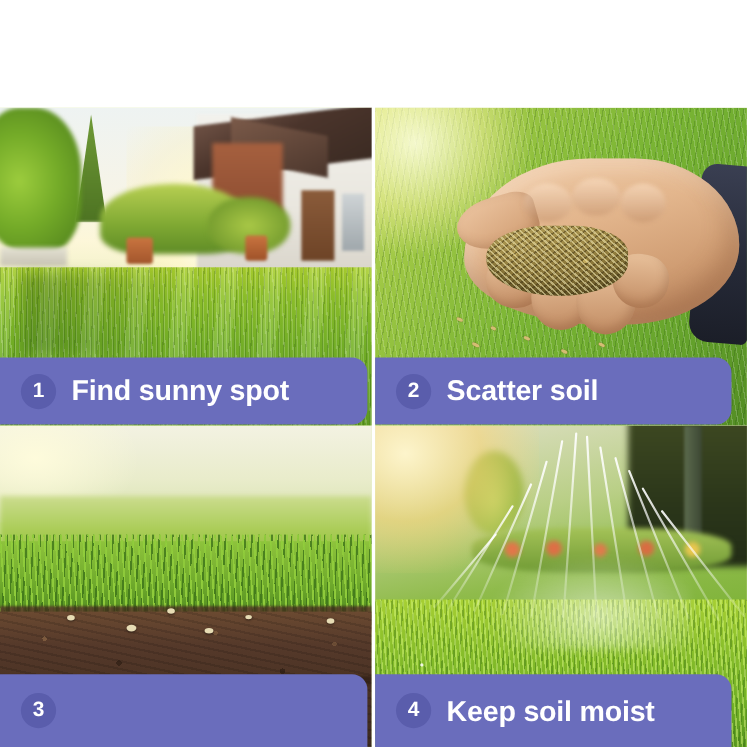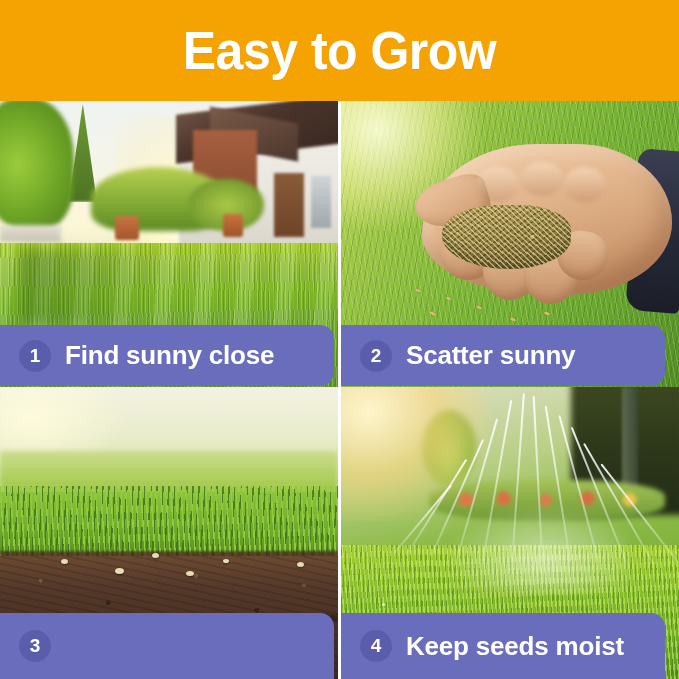--- a/index.html
+++ b/index.html
@@ -219,23 +219,20 @@
   }
 
   
   .seam-v{position:absolute;left:338px;top:98px;width:3px;height:581px;background:#ffffff;z-index:4;}
 </style>
 </head>
 <body>
 
 <div class="page">
 
-  <div class="header">
-    <div class="header-title">Easy to Grow</div>
-  </div>
 
   <div class="grid">
 
     <div class="cell tl">
       <div class="photo">
         <div class="layer sky"></div>
         <div class="layer sunglow"></div>
         <div class="layer house"></div>
         <div class="layer roof"></div>
         <div class="layer roof2"></div>
@@ -339,30 +336,30 @@
         <div class="layer drop" style="left:76%;top:92%;width:3px;height:3px;"></div>
         <div class="layer drop" style="left:12%;top:74%;width:3px;height:3px;"></div>
       </div>
     </div>
   </div>
 
   <div class="seam-v"></div>
 
   <div class="label-bar s1">
     <div class="badge">1</div>
-    <div class="label-text">Find sunny close</div>
+    <div class="label-text">Find sunny spot</div>
   </div>
 
   <div class="label-bar s2">
     <div class="badge">2</div>
-    <div class="label-text">Scatter sunny</div>
+    <div class="label-text">Scatter soil</div>
   </div>
 
   <div class="label-bar s3">
     <div class="badge">3</div>
   </div>
 
   <div class="label-bar s4">
     <div class="badge">4</div>
-    <div class="label-text">Keep seeds moist</div>
+    <div class="label-text">Keep soil moist</div>
   </div>
 
 </div>
 
 </body></html>

